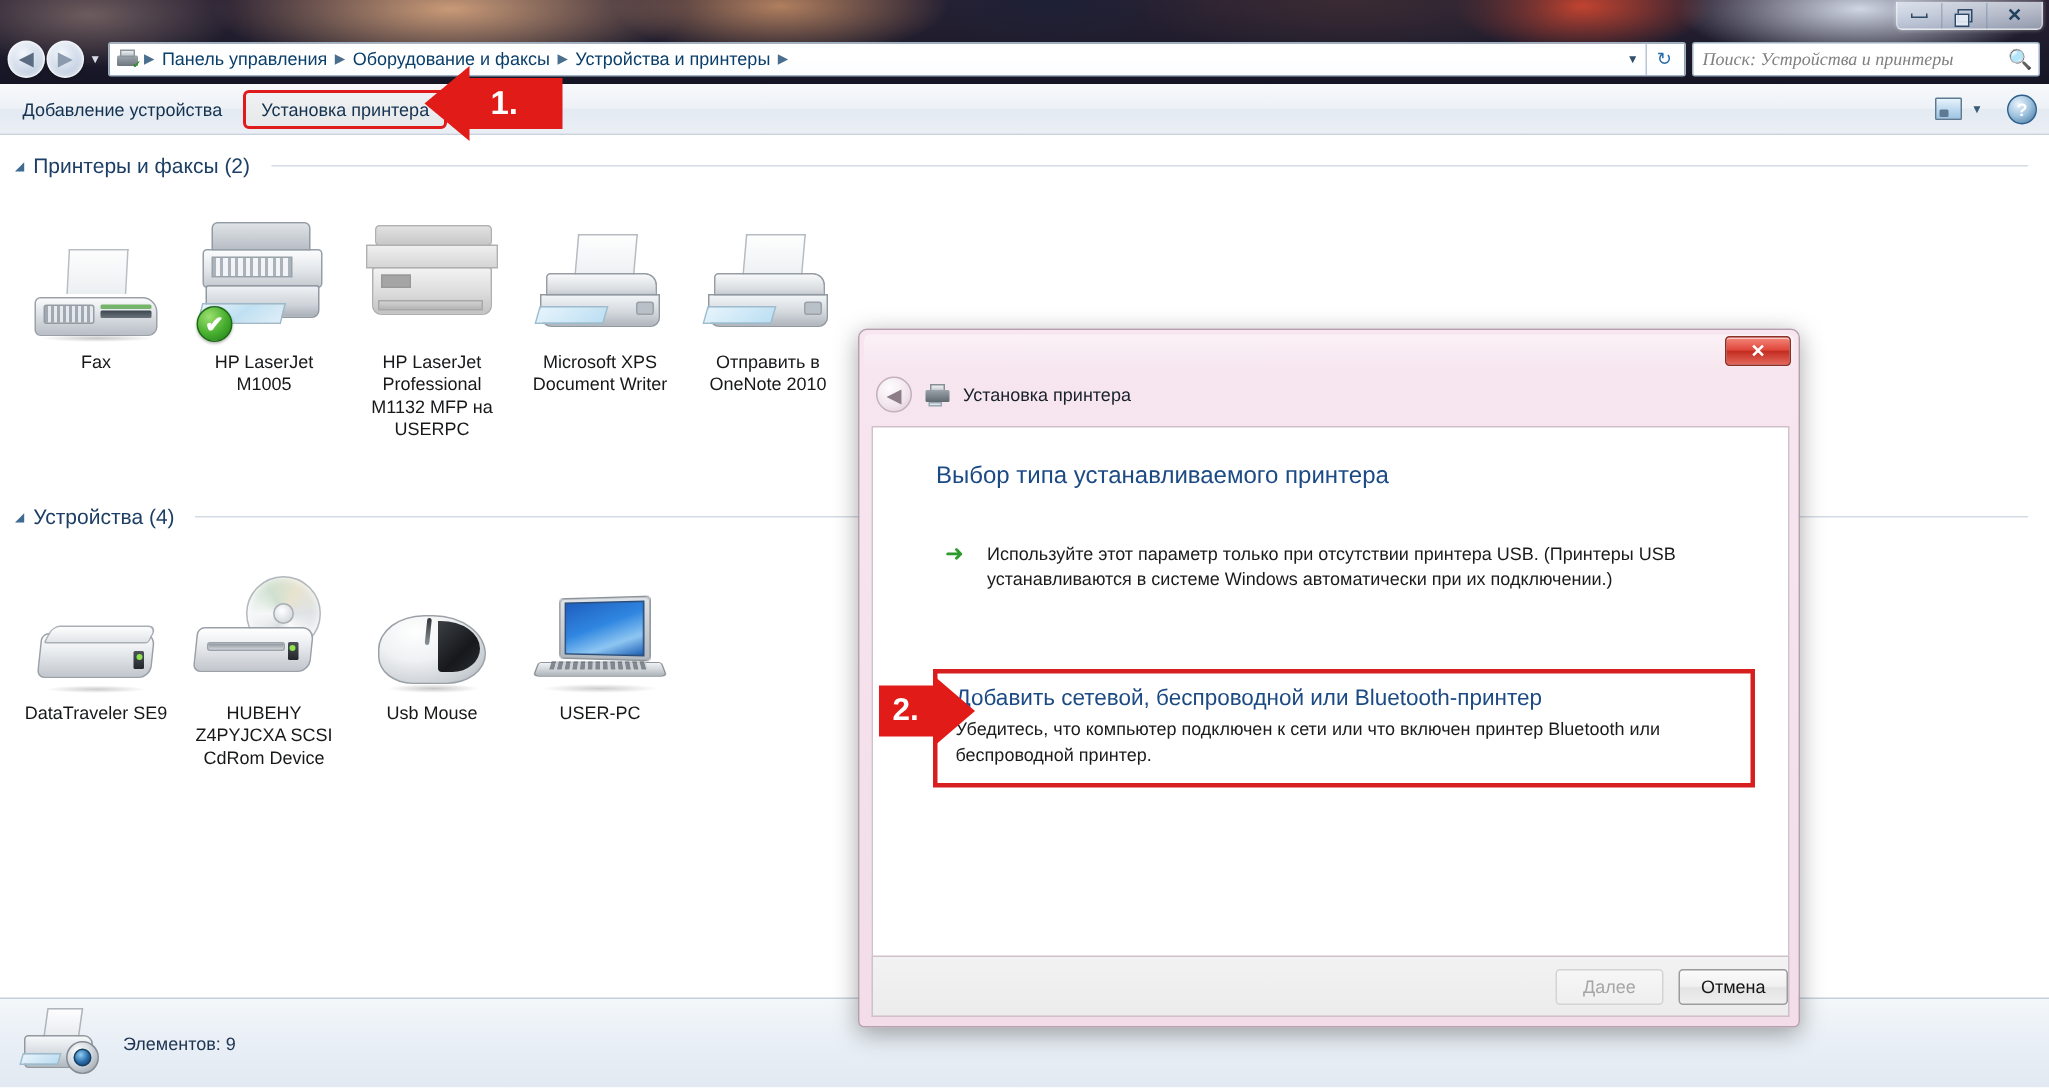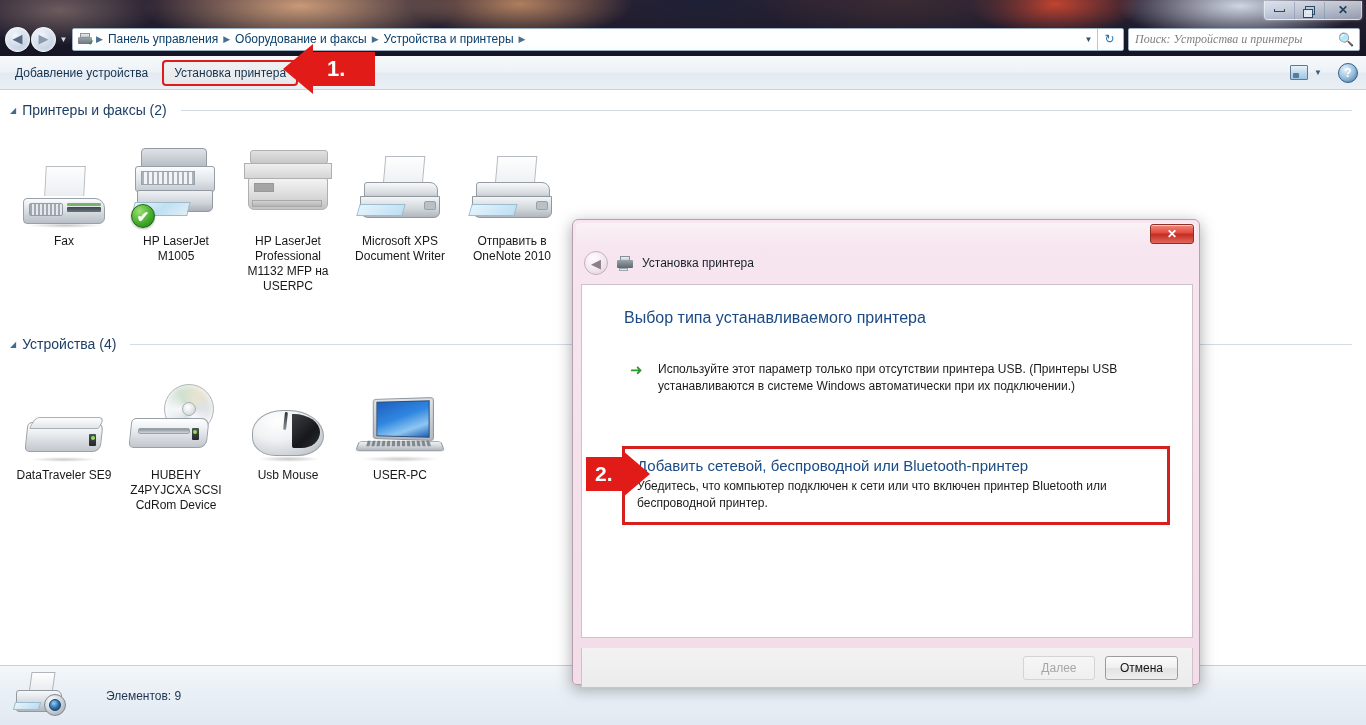--- a/index.html
+++ b/index.html
@@ -331,21 +331,21 @@
   .status-icon .p-sheet { position:absolute; left:16px; top:0px; width:24px; height:22px;
       background:linear-gradient(180deg,#fdfdfe,#e6eaee); border:1px solid #aeb4ba; transform: skewX(-8deg);}
   .status-icon .p-paper { position:absolute; left:0px; top:30px; width:26px; height:8px;
       background:linear-gradient(135deg,#e8f4fc,#b9dcf0); border:1px solid #9dbccd; transform: skewX(-16deg);}
   .status-icon .p-cam { position:absolute; right:2px; top:22px; width:22px; height:22px; border-radius:50%;
       background: radial-gradient(circle at 36% 30%, #ffffff 0%, #cfd6dd 48%, #9199a1 100%);
       border:1px solid #838b93;}
   .status-icon .p-lens { position:absolute; right:7px; top:27px; width:12px; height:12px; border-radius:50%;
       background: radial-gradient(circle at 38% 32%, #8fd0f5 0%, #2a6aa8 55%, #123a63 100%);
       border:1px solid #16405f;}
-  .status-text { font-size: 12px; color: #1d3350; margin-left: 24px; }
+  .status-text { font-size: 12px; color: #1d3350; }
 
   
   .dialog {
     position: absolute; left: 572px; top: 219px; width: 628px; height: 466px;
     background: linear-gradient(180deg,#f7e6ef 0%, #f2dde9 100%);
     border: 1px solid #b6a0ae;
     border-radius: 6px 6px 4px 4px;
     box-shadow: 0 4px 16px rgba(0,0,0,0.35);
     padding: 3px;
   }
@@ -396,25 +396,24 @@
   }
   .opt .opt-title { font-size: 15px; color: #1b4a84; line-height: 1.25; }
   .opt .opt-desc { font-size: 12px; color: #1b1b1b; line-height: 1.45; margin-top: 2px; }
   .opt.boxed {
     margin-top: 44px; margin-left: 40px; margin-right: 22px;
     border: 3px solid #d81f20; padding: 8px 8px 10px 12px;
   }
   .opt.boxed .opt-title { color: #1b4a84; }
 
   .dlg-footer {
-    position: absolute; left: 8px; top: 428px; width: 612px; height: 40px;
+    position: absolute; left: 8px; top: 418px; width: 612px; height: 40px;
     background: linear-gradient(180deg,#f2f2f2,#ececec);
     border: 1px solid #cfc0ca; border-top: none;
     display: flex; align-items: center; justify-content: flex-end; gap: 10px;
-    padding-right: 14px;
   }
   .dlg-btn {
     min-width: 72px; height: 24px; padding: 0 14px;
     font-size: 12px; border-radius: 3px;
     display: flex; align-items: center; justify-content: center;
   }
   .dlg-btn.disabled {
     color: #a6a6a6;
     background: linear-gradient(180deg,#f6f6f6,#efefef);
     border: 1px solid #d4d4d4;

